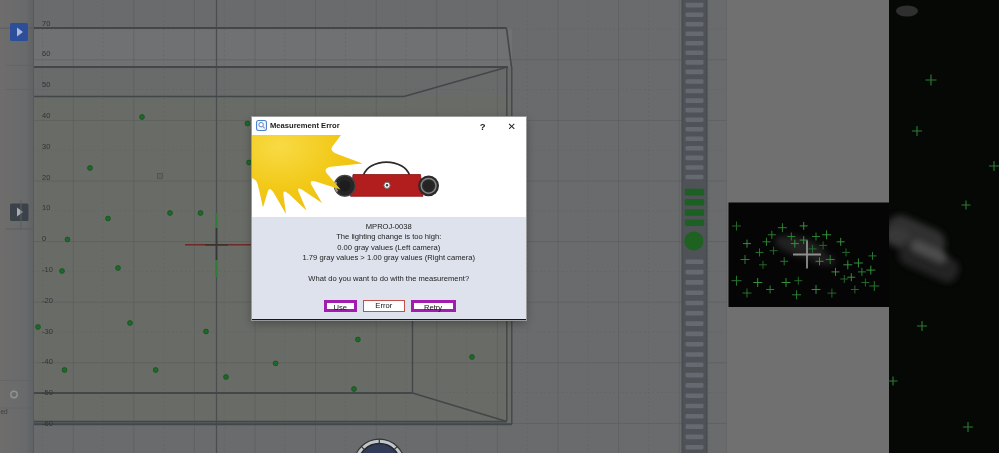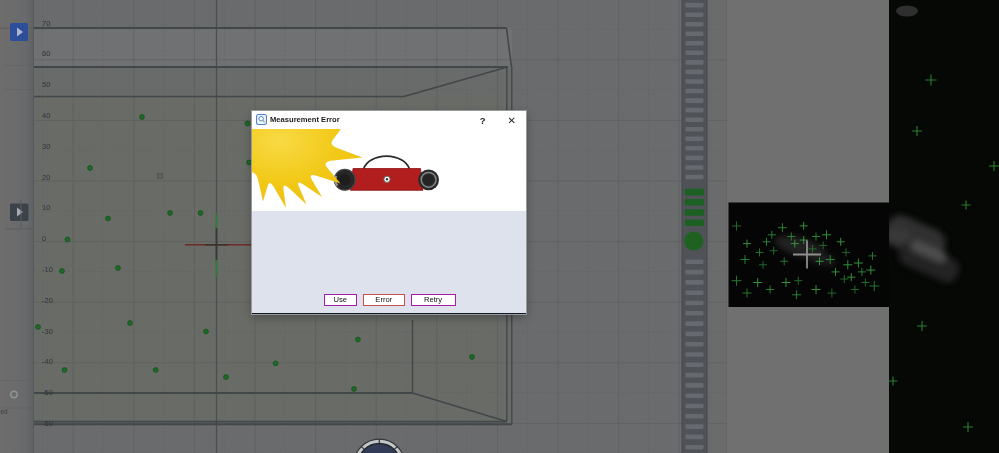--- a/index.html
+++ b/index.html
@@ -1,27 +1,27 @@
 <!DOCTYPE html>
 <html><head><meta charset="utf-8">
 <style>
 *{margin:0;padding:0;box-sizing:border-box}
 html,body{width:999px;height:453px;overflow:hidden;background:#6a6b6c;
   font-family:"Liberation Sans",sans-serif}
 #stage{position:absolute;left:0;top:0;width:829px;height:453px;filter:blur(0.4px)}
-#dlg{position:absolute;left:252px;top:111px;width:273.5px;height:203px;
+#dlg{position:absolute;left:252px;top:117px;width:273.5px;height:203px;
   background:#0f172a;box-shadow:0 0 0 1px #9a9a9a,0 3px 9px rgba(0,0,0,.32)}
 #dtitle{position:absolute;left:0;top:0;width:100%;height:18px;background:#fff;z-index:5}
 #dtext{position:absolute;left:18px;top:4px;font-size:7.6px;font-weight:700;color:#1b1b1b}
 .dbtn{position:absolute;top:3.5px;font-size:9.5px;color:#222;font-weight:400}
 #dbody{position:absolute;left:0;top:0;width:100%;height:100px;background:#fff}
 #dmsg{position:absolute;left:0;top:100px;width:100%;height:102px;background:#dde2ec}
 #dlines{position:absolute;left:0;top:5px;width:100%;text-align:center;
   font-size:7.6px;line-height:10.4px;color:#1c1c1c}
-.btn{position:absolute;top:83px;height:11.5px;background:#fff;border:1px solid #a21caf;
+.btn{position:absolute;top:83px;height:11.5px;background:#fff;border:3px solid #a21caf;
   text-align:center;font-size:7.6px;line-height:10.6px;color:#111}
 #retry{border:1.4px solid #c0504d}
 </style></head>
 <body>
 <div id="stage">
     <svg width="999" height="453" viewBox="0 0 999 453" style="position:absolute;left:0;top:0">
 <defs>
 <pattern id="grid" width="60.6" height="60.6" patternUnits="userSpaceOnUse" patternTransform="translate(12.1,59.3)">
   <line x1="0" y1="0" x2="60.6" y2="0" stroke="#565858" stroke-width="1" opacity="1"></line>
   <line x1="0" y1="0" x2="0" y2="60.6" stroke="#565858" stroke-width="1" opacity="1"></line>
@@ -270,17 +270,18 @@
 <defs>
             <radialGradient id="sunb" cx="25%" cy="15%" r="95%">
   <stop offset="0%" stop-color="#f8da44"></stop>
               <stop offset="55%" stop-color="#f2c918"></stop>
   <stop offset="100%" stop-color="#eebd0c"></stop>
             </radialGradient>
           </defs>
 </svg>
       </div>
  <div id="dmsg">
+   <div id="dlines">MPROJ-0038<br>The lighting change is too high:<br>0.00 gray values (Left camera)<br>1.79 gray values &gt; 1.00 gray values (Right camera)<br><br>What do you want to do with the measurement?</div>
    <div class="btn" style="left:71.5px;width:33.5px">Use</div>
    <div class="btn" id="retry" style="left:111px;width:41.5px">Error</div>
    <div class="btn" style="left:158.5px;width:45px">Retry</div>
  </div>
 </div>
   </div>
 </body></html>

